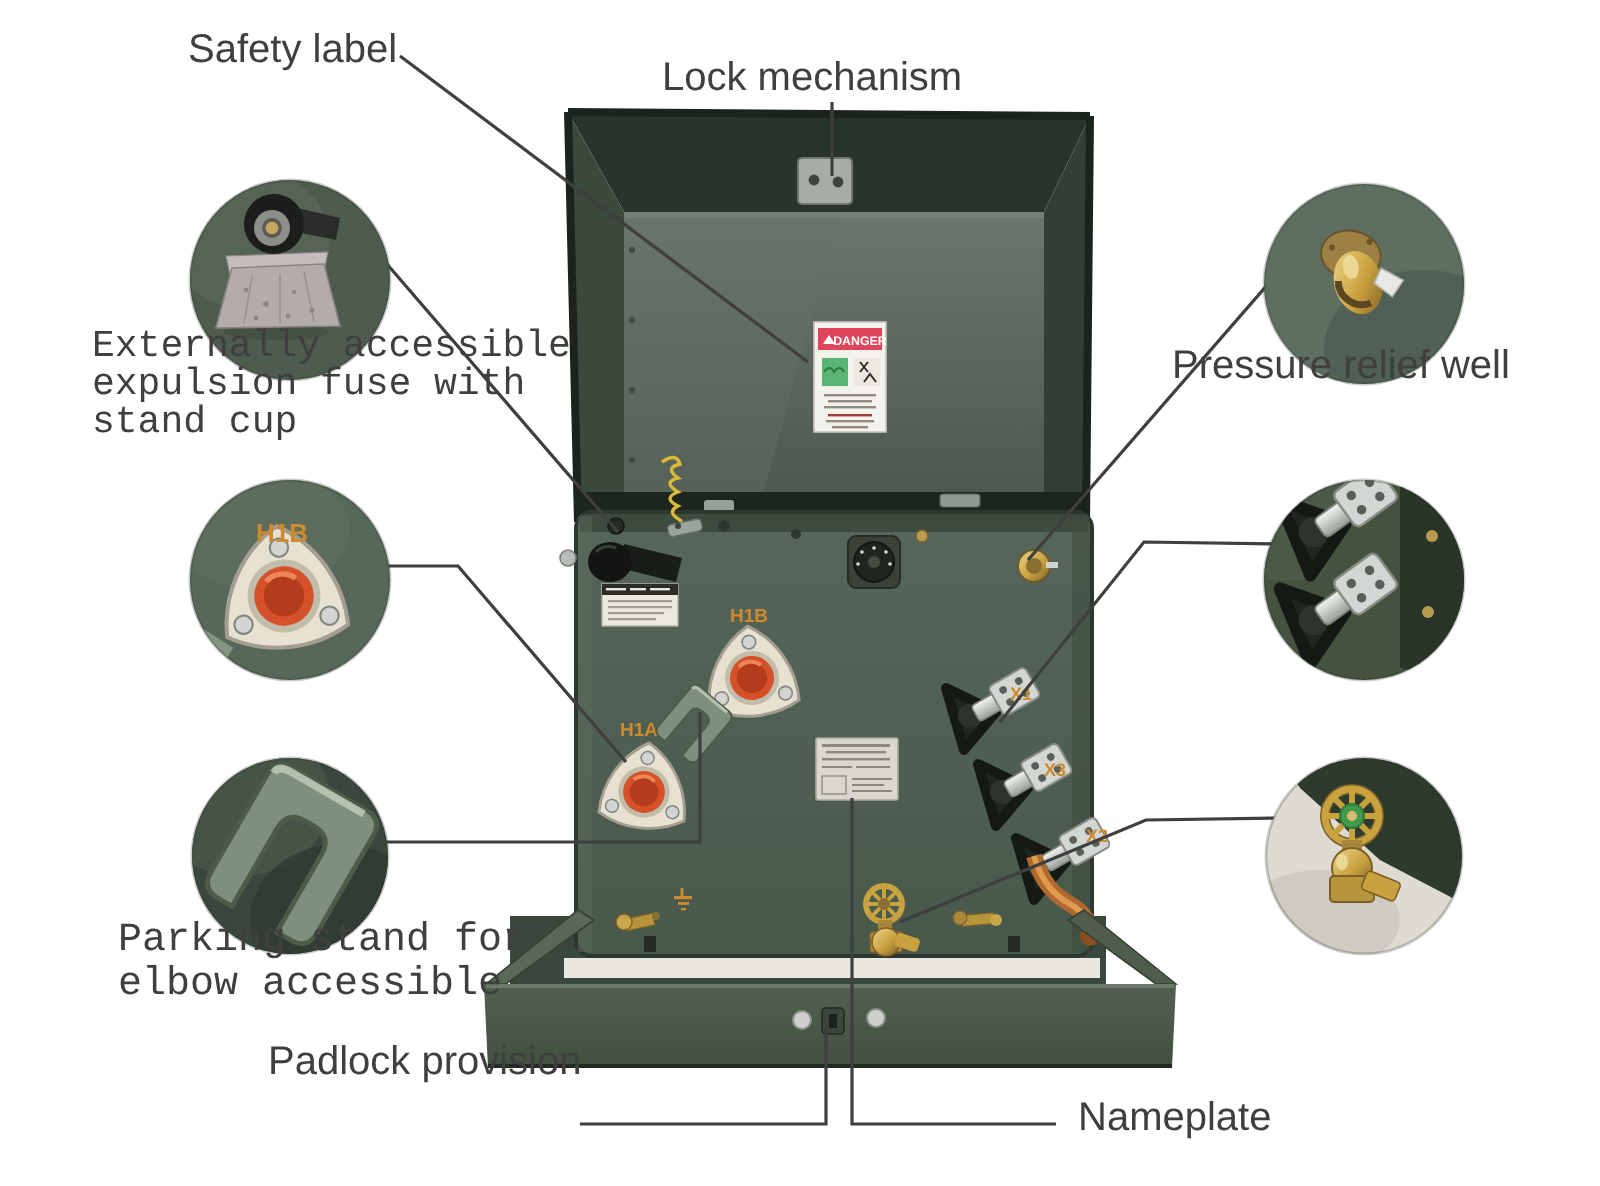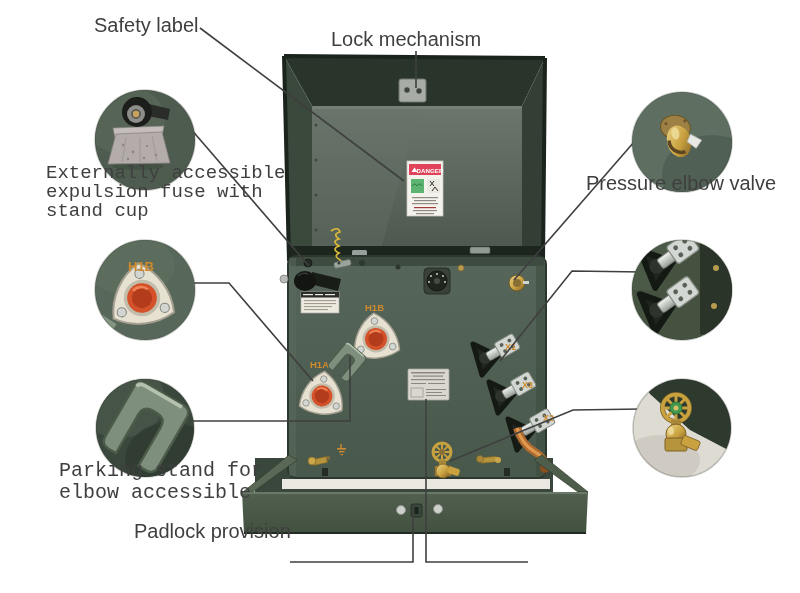--- a/index.html
+++ b/index.html
@@ -397,23 +397,24 @@
 
 <div class="lbl" style="left:94px;top:14px">Safety label</div>
 <div class="lbl" style="left:331px;top:28px">Lock mechanism</div>
 
 <div class="lbl" style="left:46px;top:164px;font-size:19px;line-height:19px">
   <span class="ln">Externally accessible</span>
   <span class="ln">expulsion fuse with</span>
   <span class="ln">stand cup</span>
 </div>
 
-<div class="lbl" style="left:586px;top:172px">Pressure elbow valve</div>
+<div class="lbl" style="left:586px;top:172px">Pressure relief well</div>
 
 
 <div class="lbl" style="left:59px;top:460px;line-height:22px">
   <span class="ln">Parking stand for</span>
   <span class="ln">elbow accessible</span>
 </div>
 
 <div class="lbl" style="left:134px;top:520px">Padlock provision</div>
+<div class="lbl" style="left:539px;top:548px">Nameplate</div>
 
 </div>
 
 </body></html>

